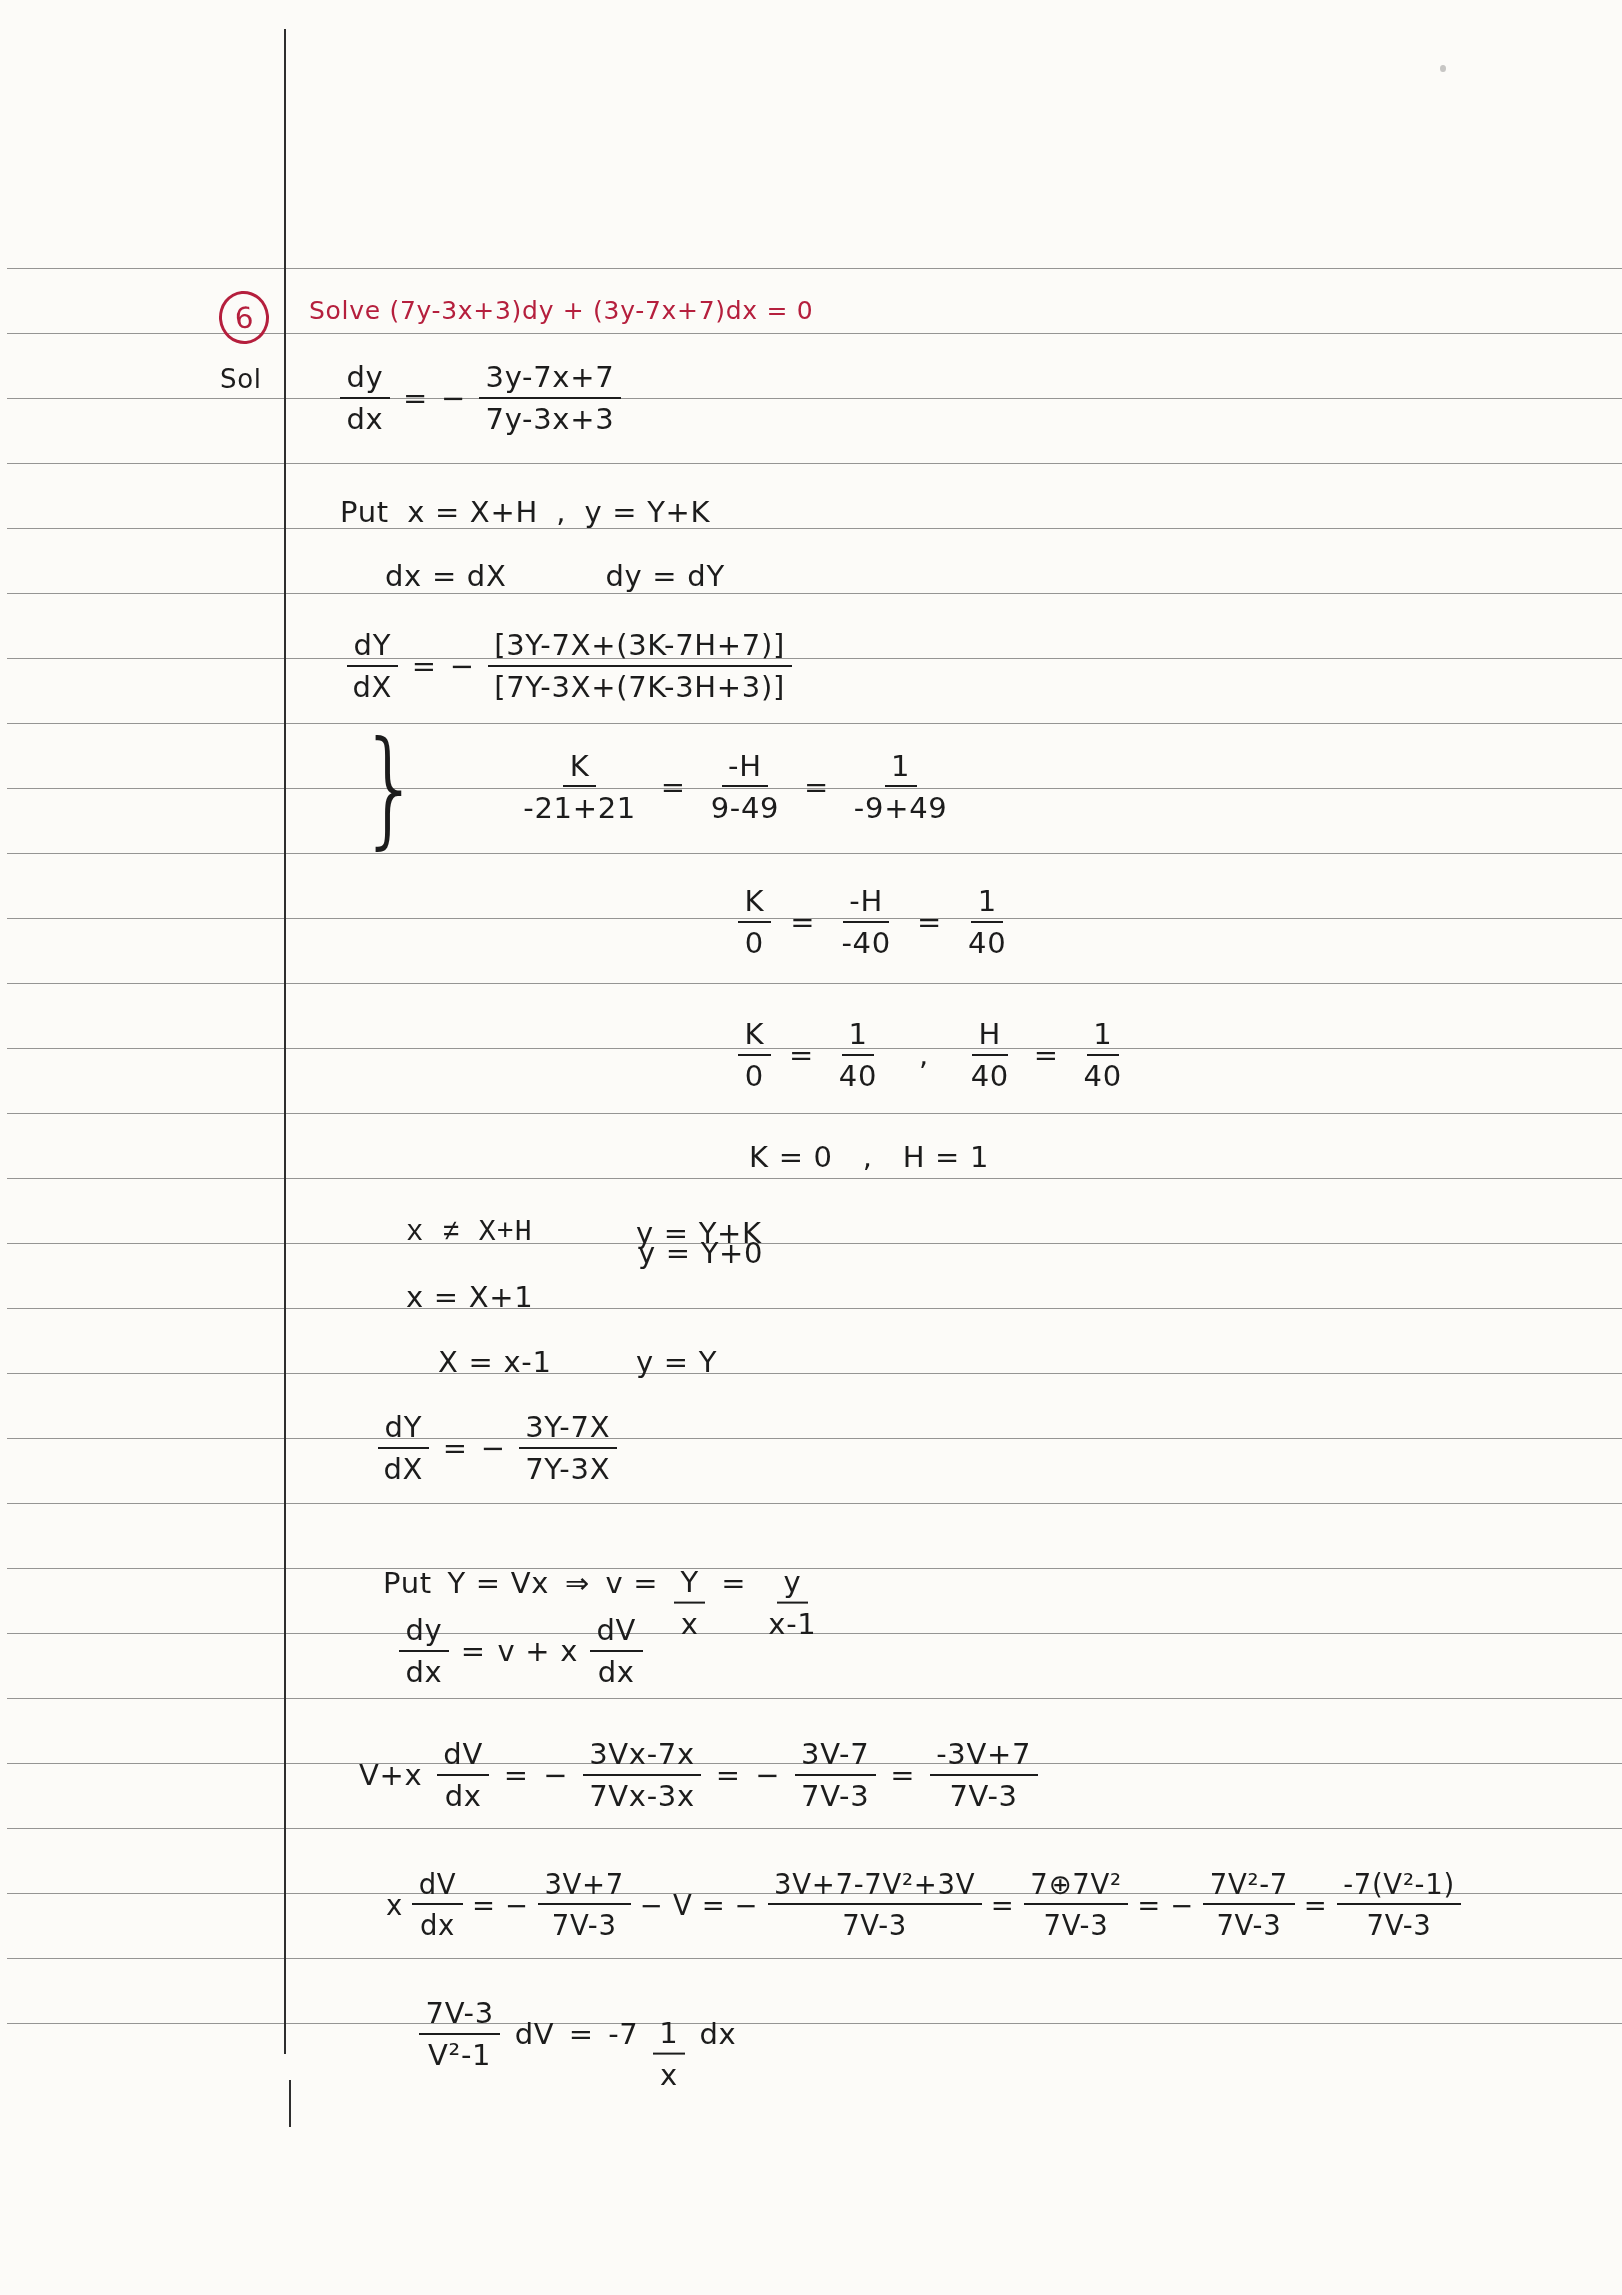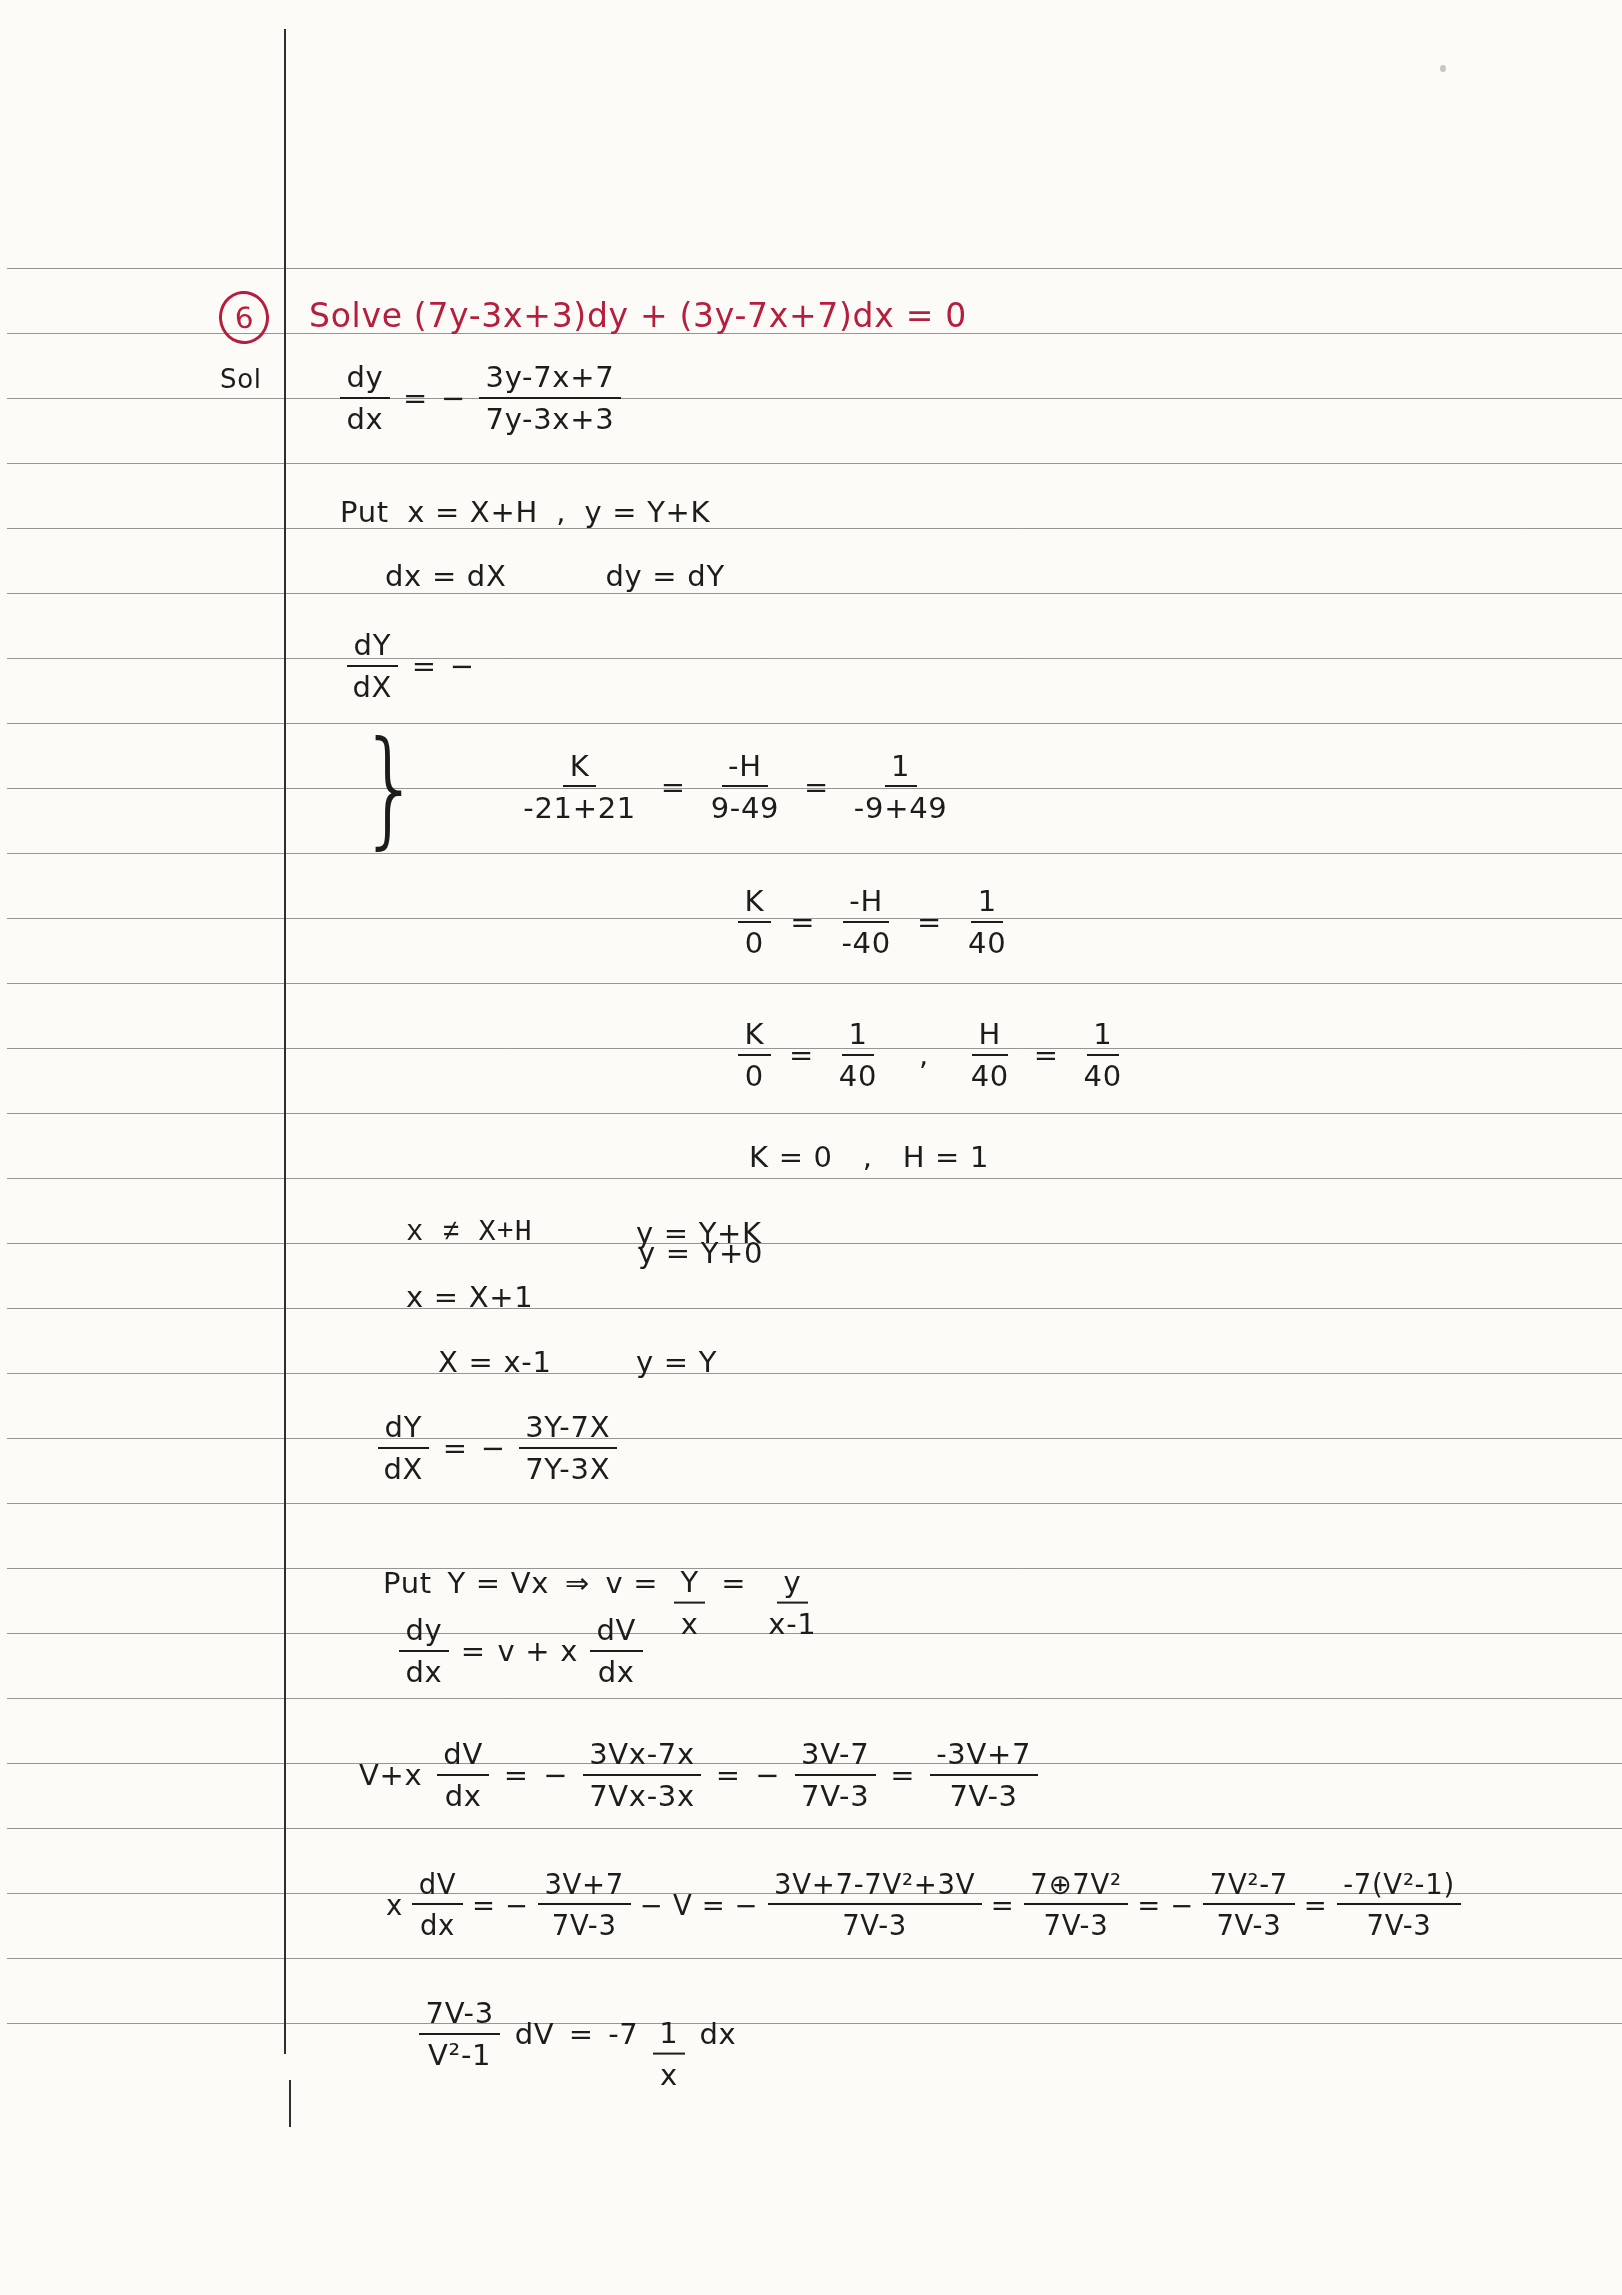--- a/index.html
+++ b/index.html
@@ -17,21 +17,21 @@
   .rules{
     position:absolute;left:6.5px;right:0;top:268px;height:1769px;
     background:repeating-linear-gradient(to bottom,
       var(--rule) 0,var(--rule) 1.3px,transparent 1.3px,transparent 65px);
   }
   .vline{position:absolute;background:var(--margin);}
   .speck{position:absolute;left:1440px;top:65px;width:5.9px;height:7.2px;border-radius:50%;background:rgba(60,60,60,.28);}
   .hw{letter-spacing:0.7px;white-space:nowrap;}
   .row{position:absolute;display:flex;align-items:center;gap:13px;font-size:29px;letter-spacing:0.7px;white-space:nowrap;}
   .red{color:var(--red);}
-  .title{font-size:33px;letter-spacing:2.6px;}
+  .title{font-size:25px;letter-spacing:2.6px;}
   .qnum{
     position:absolute;left:219px;top:291px;width:44px;height:47px;
     border:3.3px solid var(--red);border-radius:50%;
     display:flex;align-items:center;justify-content:center;
     font-size:29px;color:var(--red);transform:rotate(-5deg);
   }
   .sol{position:absolute;left:220px;top:364px;font-size:26px;}
   .frac{display:inline-flex;flex-direction:column;align-items:center;text-align:center;line-height:1.12;}
   .frac .num{padding:0 6.5px 3.3px;border-bottom:2px solid currentColor;}
   .frac .den{padding:4.6px 6.5px 0;}
@@ -87,20 +87,24 @@
     <span>dy = dY</span>
   </div>
 
   <div class="row" style="left:346px;top:629px;">
     <span class="frac">
       <span class="num">dY</span>
       <span class="den">dX</span>
     </span>
     <span>=</span>
     <span>−</span>
+    <span class="frac">
+      <span class="num">[3Y-7X+(3K-7H+7)]</span>
+      <span class="den">[7Y-3X+(7K-3H+3)]</span>
+    </span>
   </div>
 
   <div class="row" style="left:359px;top:738px;gap:15.7px;">
     <span class="brace">}</span>
     <span class="fgroup">
       <span class="frac">
         <span class="num">K</span>
         <span class="den">-21+21</span>
       </span>
       <span>=</span>

